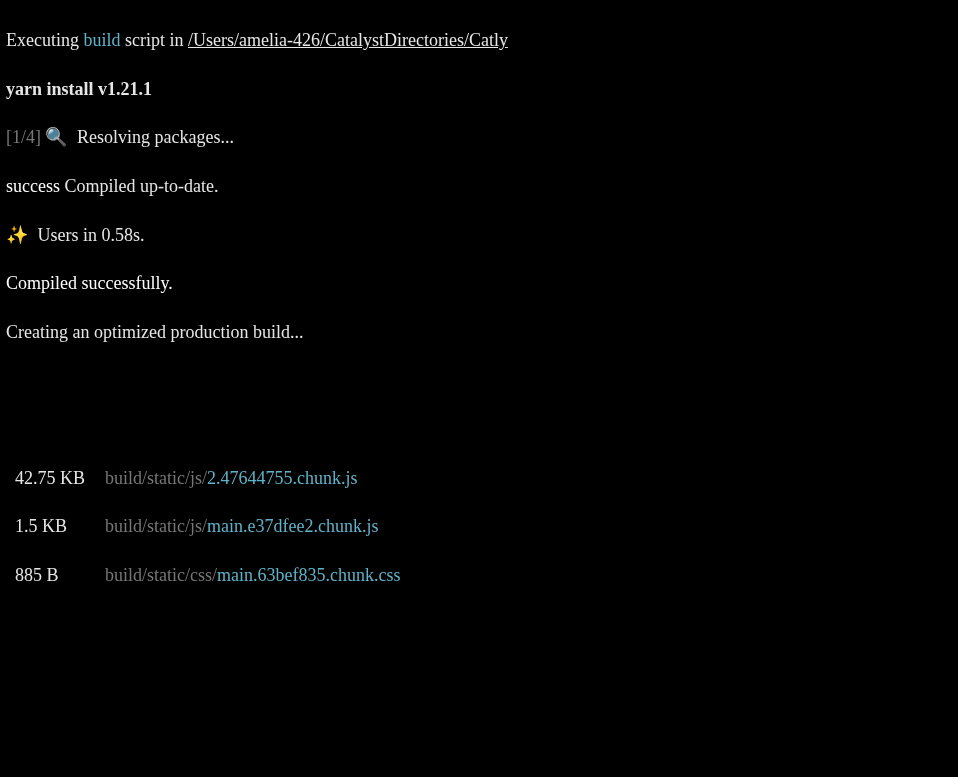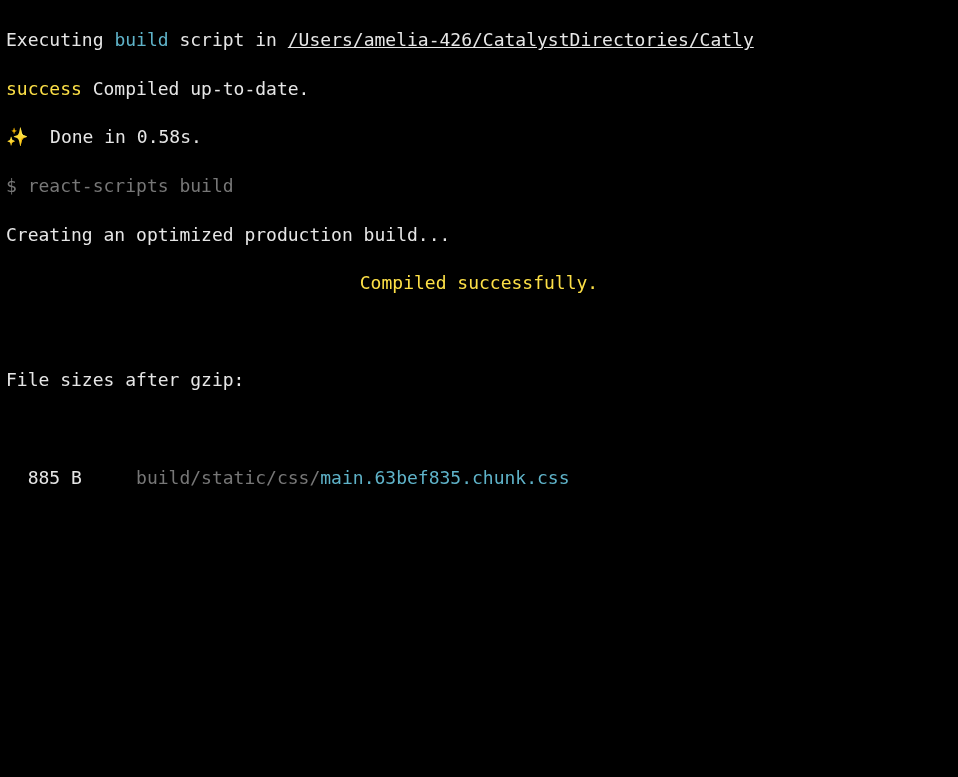--- a/index.html
+++ b/index.html
@@ -15,37 +15,39 @@
     overflow: hidden;
   }
   .term {
     padding: 4px 6px;
     white-space: pre;
   }
   .bold { font-weight: 700; }
   .underline { text-decoration: underline; }
   .dim { color: #777; }
   .cyan { color: #5fb3c9; }
-  .green { color: #fde047; text-align: center; }
-  .line { display: block; }
+  .green { color: #ffffff; }
+  .line { display: block; font-family: Liberation Serif, serif; }
   .sp { display:inline-block; }
 </style>
 </head>
 <body>
 
 <div class="term">
 <span class="line"><span>Executing </span><span class="cyan">build</span><span> script in </span><span class="underline">/Users/amelia-426/CatalystDirectories/Catly</span></span>
+<span class="line bold">yarn install v1.21.1</span>
+<span class="line"><span class="dim">[1/4]</span><span> 🔍  </span><span>Resolving packages...</span></span>
 <span class="line"><span class="green">success</span><span> Compiled up-to-date.</span></span>
-<span class="line"><span>✨  </span><span>Done in 0.58s.</span></span>
-<span class="line dim">$ react-scripts build</span>
+<span class="line"><span>✨  </span><span>Users in 0.58s.</span></span>
+<span class="line green">Compiled successfully.</span>
 <span class="line">Creating an optimized production build...</span>
-<span class="line green">Compiled successfully.</span>
 <span class="line"> </span>
-<span class="line">File sizes after gzip:</span>
 <span class="line"> </span>
+<span class="line">  <span class="sp" style="width:10ch">42.75 KB</span><span class="dim">build/static/js/</span><span class="cyan">2.47644755.chunk.js</span></span>
+<span class="line">  <span class="sp" style="width:10ch">1.5 KB</span><span class="dim">build/static/js/</span><span class="cyan">main.e37dfee2.chunk.js</span></span>
 <span class="line">  <span class="sp" style="width:10ch">885 B</span><span class="dim">build/static/css/</span><span class="cyan">main.63bef835.chunk.css</span></span>
 
 
 
 
 
 
 
 
 

